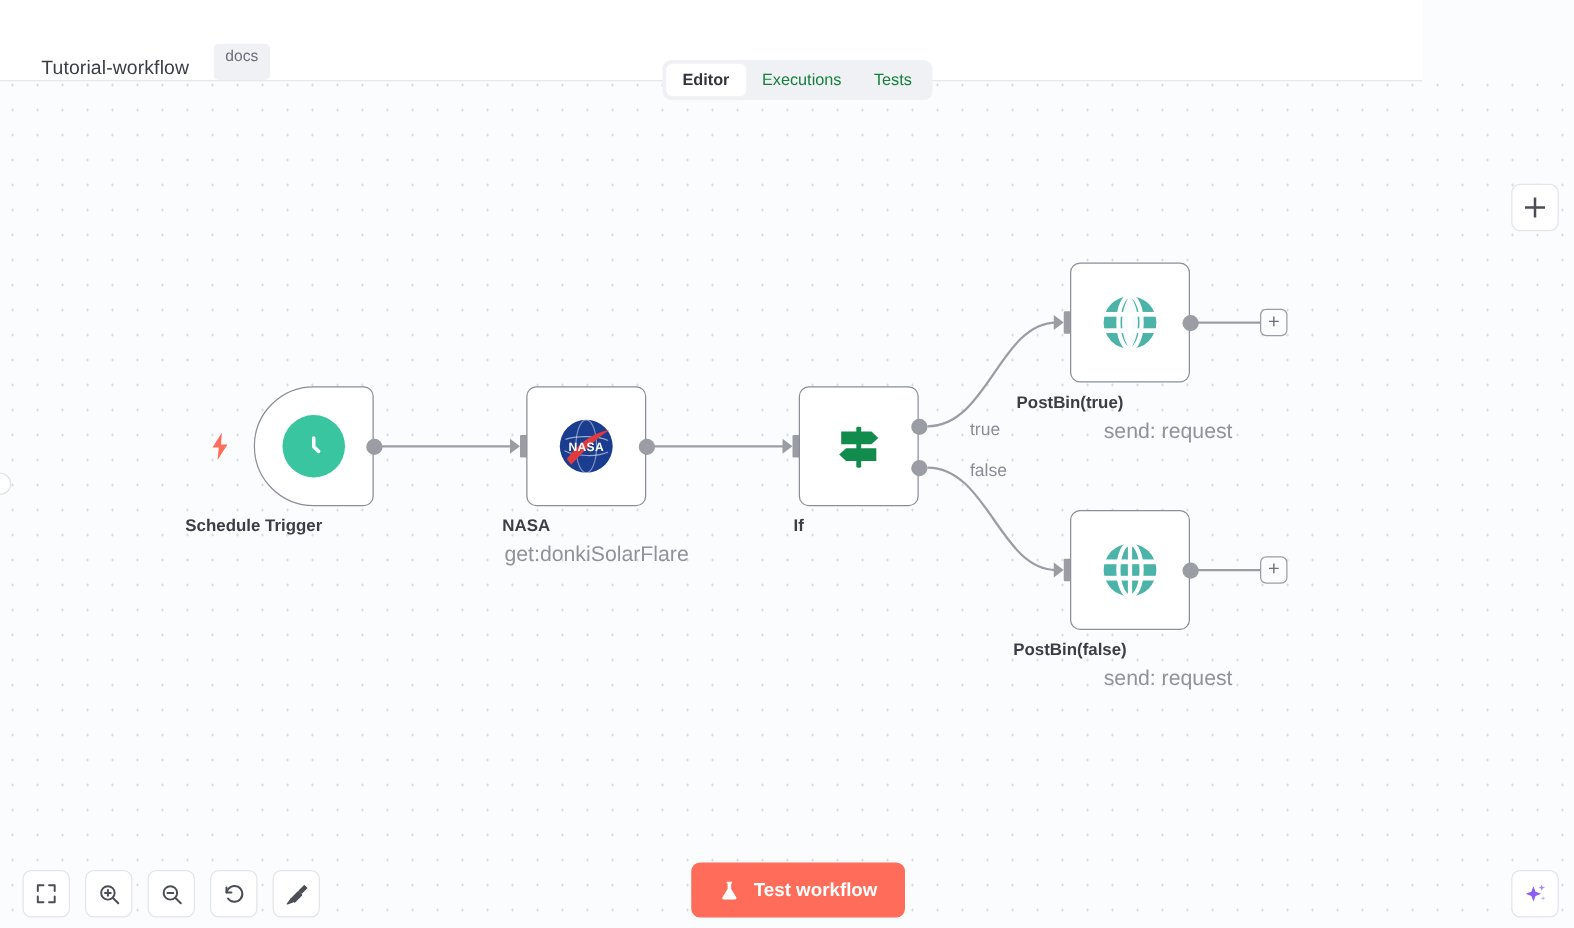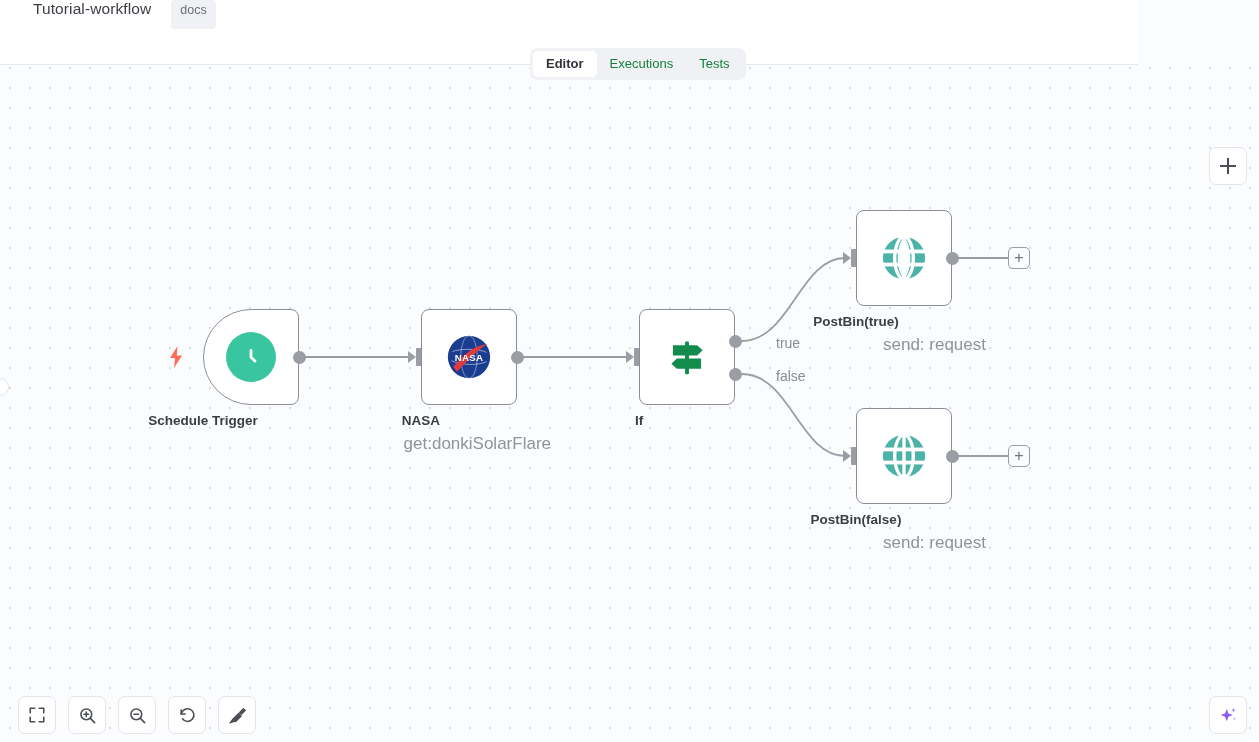--- a/index.html
+++ b/index.html
@@ -11,21 +11,21 @@
     overflow: hidden;
   }
   .app { position: relative; width: 1259px; height: 742px; }
 
   
   .header {
     position: absolute; top: 0; left: 0;
     width: 1138px; height: 65px;
     background: #ffffff;
     border-bottom: 1px solid #e6e8ec;
-    display: flex; align-items: flex-start;
+    display: flex; align-items: flex-end;
     z-index: 30;
   }
   .wf-title {
     margin-left: 33px;
     font-size: 15.5px; font-weight: 400; color: #3b3e45;
     letter-spacing: .1px;
   }
   .wf-tag {
     margin-left: 20px;
     background: #f0f1f4; color: #6b6f7a;
@@ -393,20 +393,26 @@
       </div>
       <div class="ctrl-btn">
         <svg width="19" height="19" viewBox="0 0 24 24" fill="#4b4e55" stroke="#4b4e55" stroke-width="1.4" stroke-linejoin="round">
           <path d="M19.5 3.2 L14.4 8.3 L16.8 10.7 L21.9 5.6 Z"></path>
           <path d="M13.4 9.3 L6.4 16.3 L9.8 19.7 L16.8 12.7 Z" fill="#4b4e55"></path>
           <path d="M6.2 16.5 L2.4 21.6 L8.6 19.2 Z" fill="#4b4e55"></path>
         </svg>
       </div>
     </div>
 
+    <button class="test-btn">
+      <svg width="17" height="19" viewBox="0 0 24 24" fill="#ffffff">
+        <path d="M9 2 h6 v2 h-1 v6.2 l5.6 9.1 A1.6 1.6 0 0 1 18.2 22 H5.8 a1.6 1.6 0 0 1 -1.4 -2.7 L10 10.2 V4 H9 Z"></path>
+      </svg>
+      <span>Test workflow</span>
+    </button>
 
     <div class="ai-btn">
       <svg width="21" height="21" viewBox="0 0 24 24">
         <path d="M10 4.5 L11.9 9.6 L17 11.5 L11.9 13.4 L10 18.5 L8.1 13.4 L3 11.5 L8.1 9.6 Z" fill="#8b5cf6"></path>
         <path d="M17.6 3 L18.4 5.1 L20.5 5.9 L18.4 6.7 L17.6 8.8 L16.8 6.7 L14.7 5.9 L16.8 5.1 Z" fill="#a78bfa"></path>
         <path d="M18.8 13.4 L19.4 15 L21 15.6 L19.4 16.2 L18.8 17.8 L18.2 16.2 L16.6 15.6 L18.2 15 Z" fill="#c4b5fd"></path>
       </svg>
     </div>
 
   </div>

